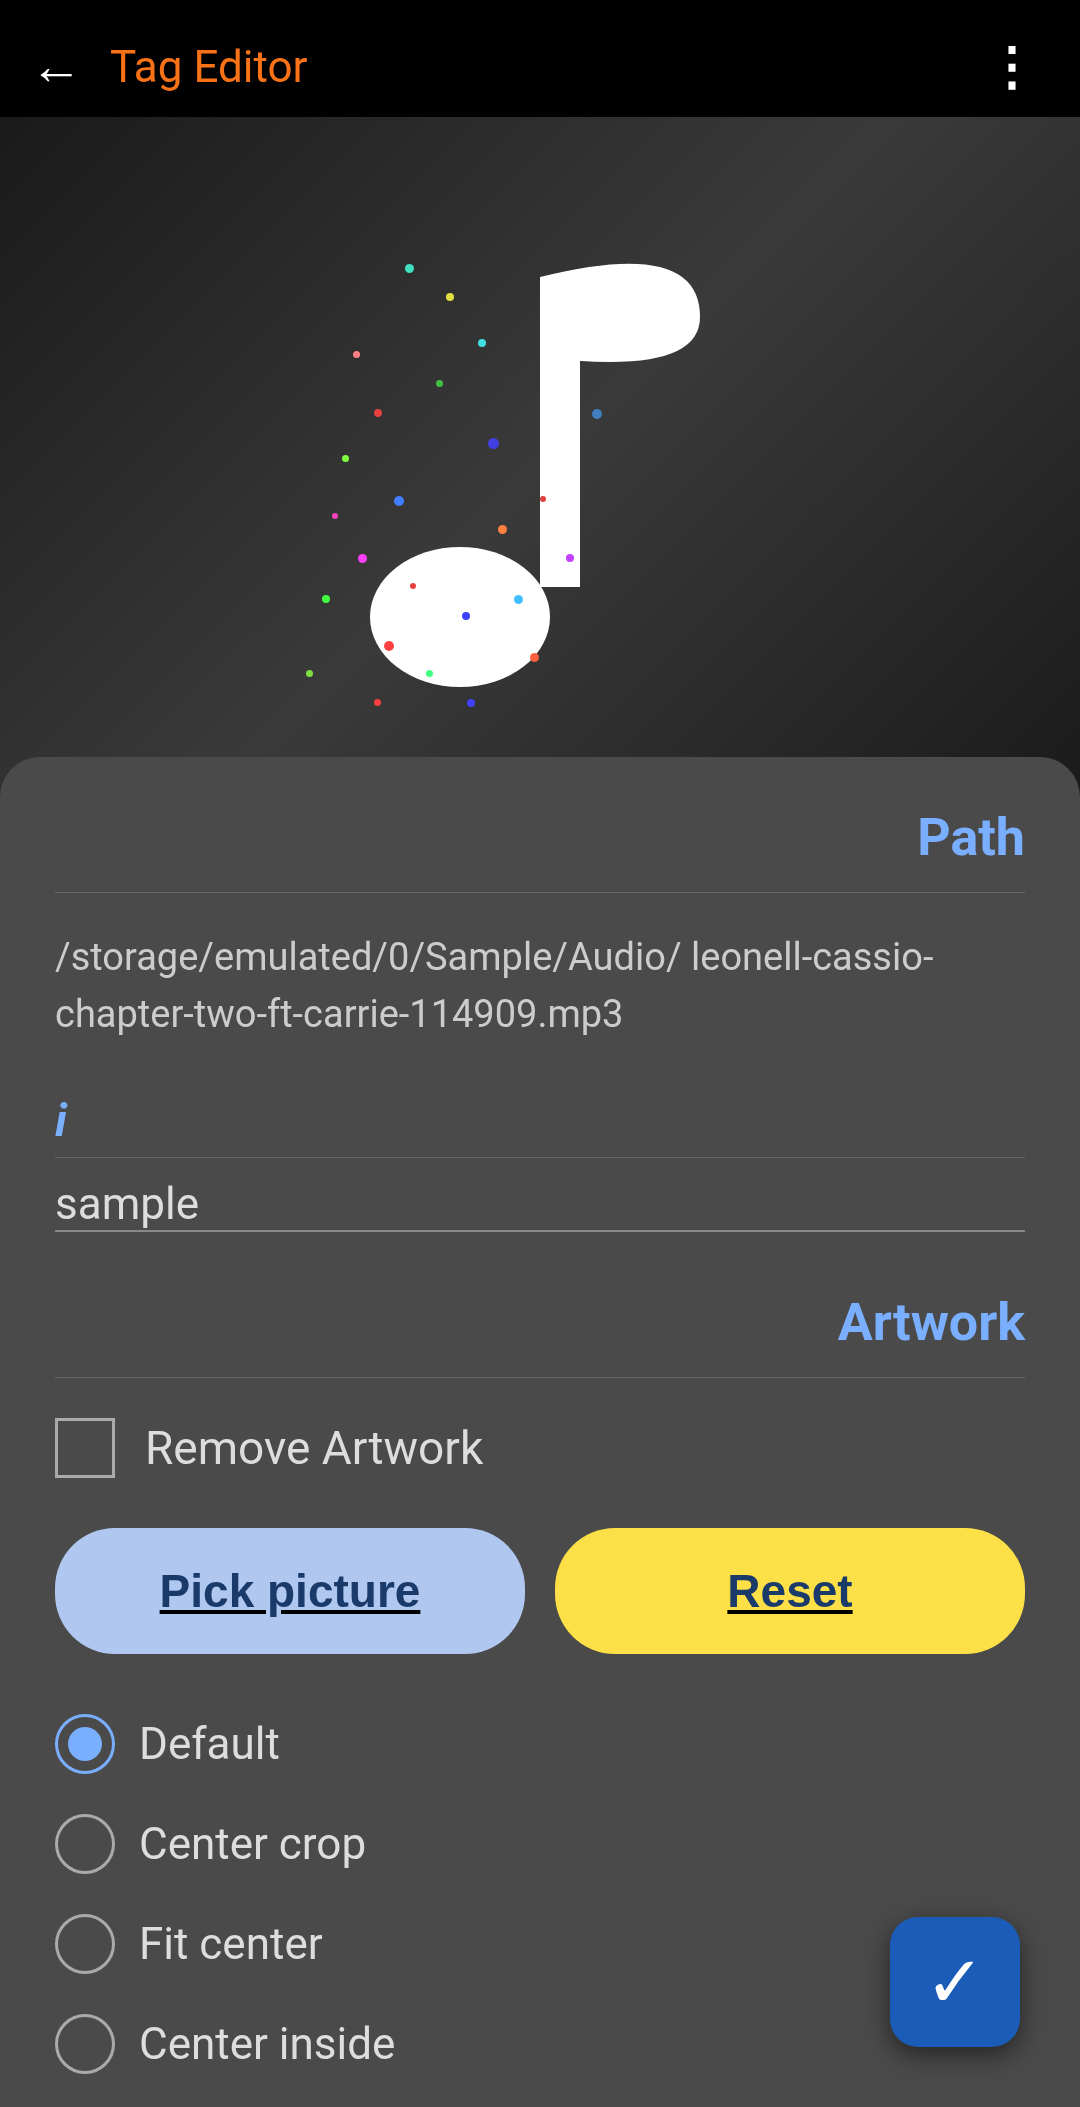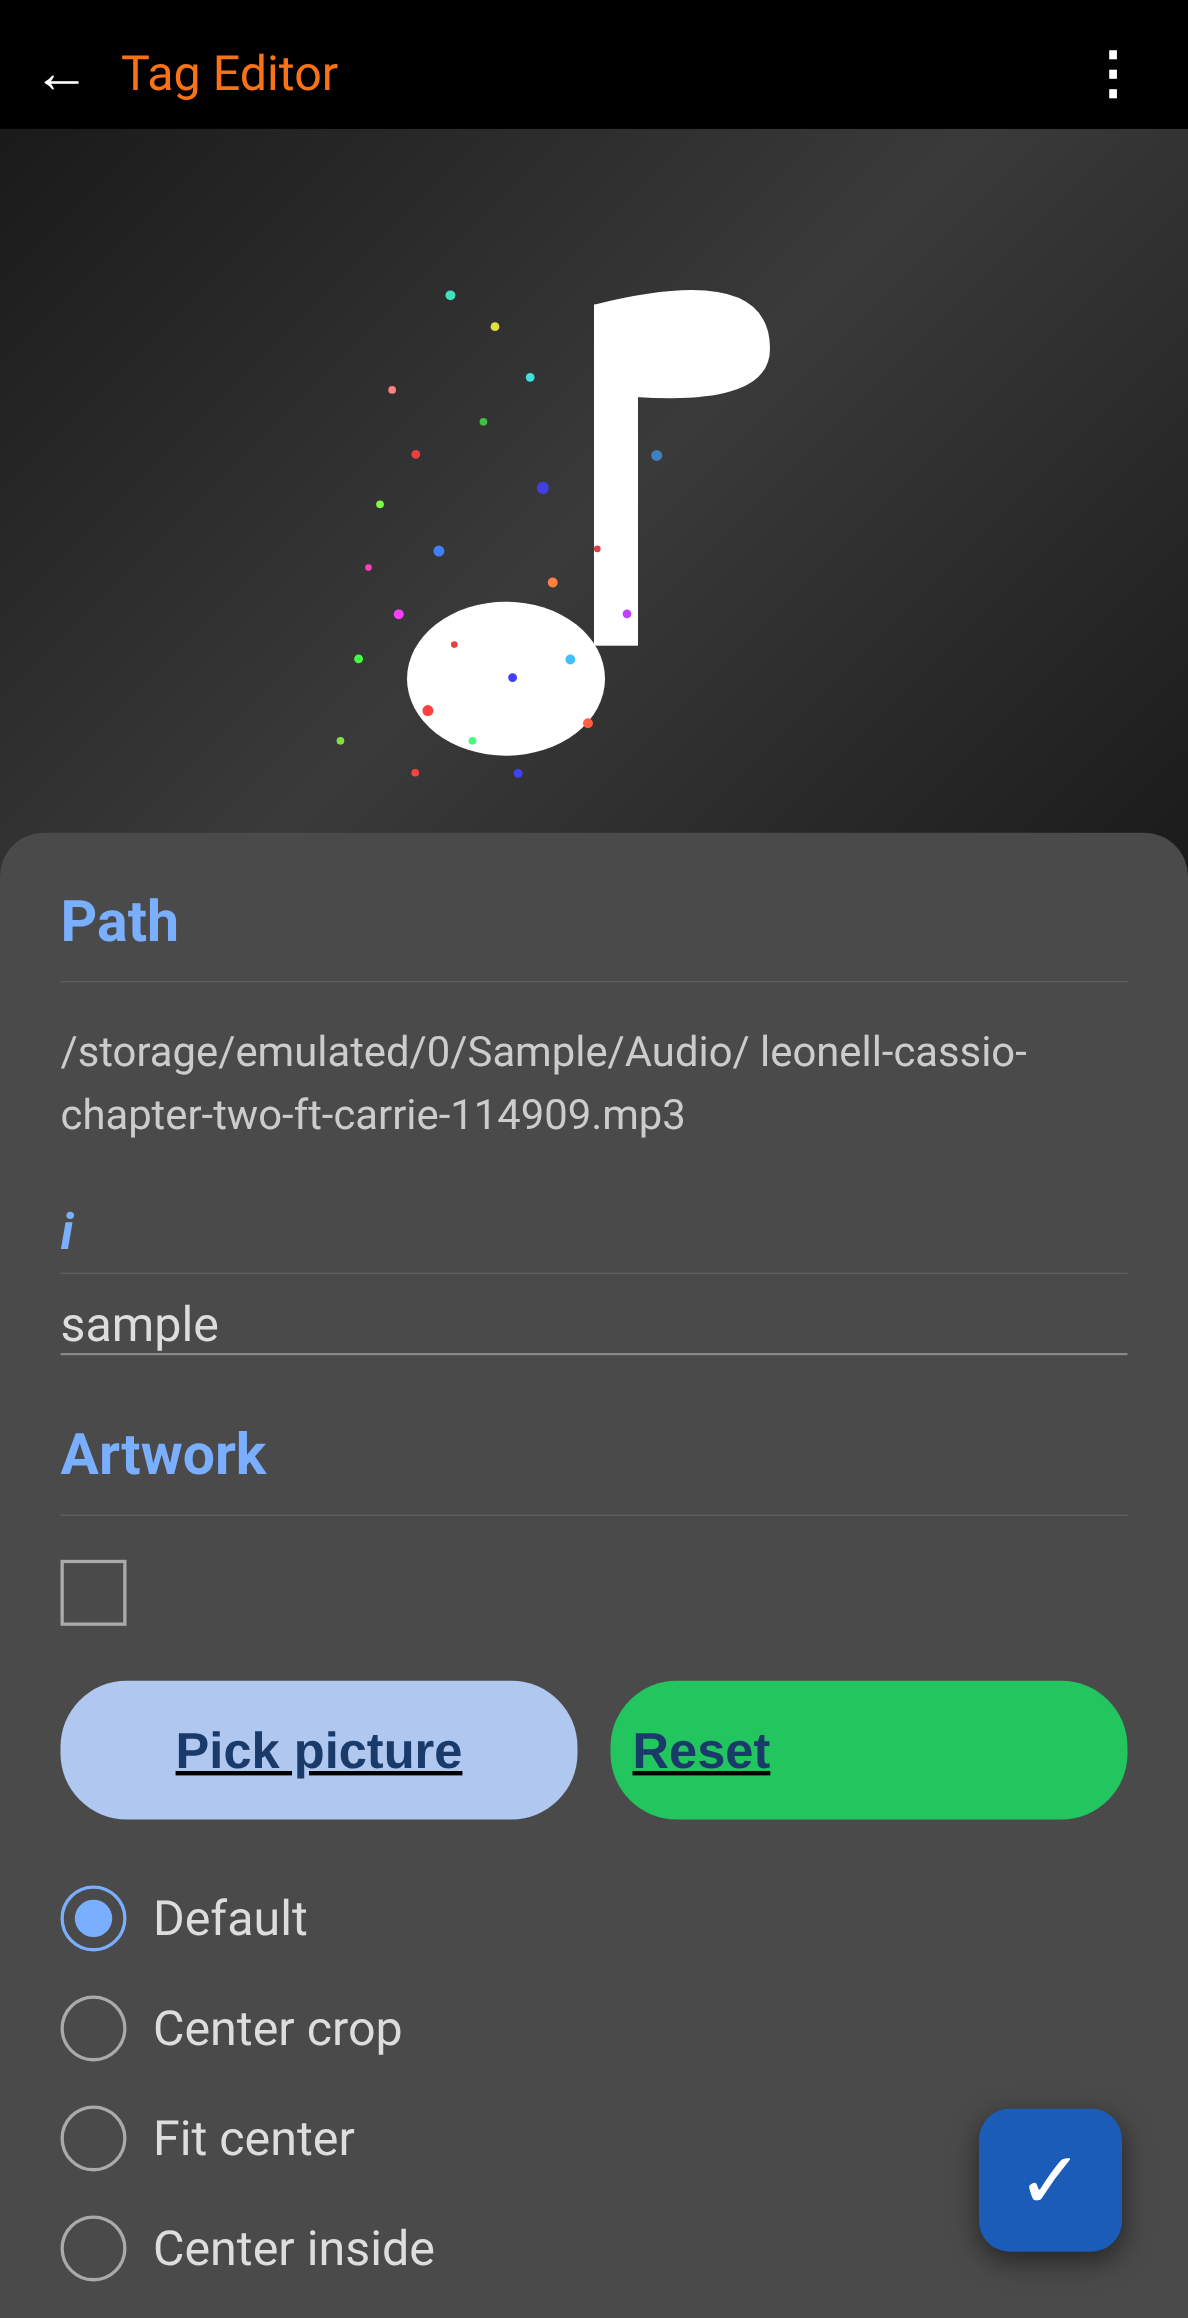--- a/index.html
+++ b/index.html
@@ -95,20 +95,21 @@
       padding: 50px 55px 80px;
       min-height: 1500px;
     }
 
     
     .section-label {
       color: #7aafff;
       font-size: 52px;
       font-weight: 700;
       margin-bottom: 24px;
+      text-align: right;
     }
 
     .divider {
       height: 1px;
       background: #666;
       margin-bottom: 36px;
     }
 
     
     .path-value {
@@ -189,29 +190,29 @@
       border-radius: 60px;
       padding: 36px 20px;
       color: #1a3a6a;
       font-size: 46px;
       font-weight: 700;
       cursor: pointer;
       text-align: center;
     }
     .btn-reset {
       flex: 1;
-      background: #22c55e;
+      background: #fde047;
       border: none;
       border-radius: 60px;
       padding: 36px 20px;
       color: #1a3a6a;
       font-size: 46px;
       font-weight: 700;
       cursor: pointer;
-      text-align: left;
+      text-align: center;
     }
 
     
     .radio-grid {
       display: grid;
       grid-template-columns: 1fr;
       gap: 40px 20px;
       margin-bottom: 60px;
     }
     .radio-option {
@@ -329,20 +330,21 @@
   <div class="field-divider"></div>
   <div class="field-value">sample</div>
   <div class="field-underline"></div>
 
   <div class="artwork-section">
     <div class="section-label">Artwork</div>
     <div class="divider"></div>
 
     <div class="checkbox-row">
       <div class="checkbox-box"></div>
+      <span class="checkbox-label">Remove Artwork</span>
     </div>
 
     <div class="buttons-row">
       <button class="btn-pick">Pick picture</button>
       <button class="btn-reset">Reset</button>
     </div>
 
     <div class="radio-grid" id="radio-grid">
     <div class="radio-option">
           <div class="radio-outer selected">

